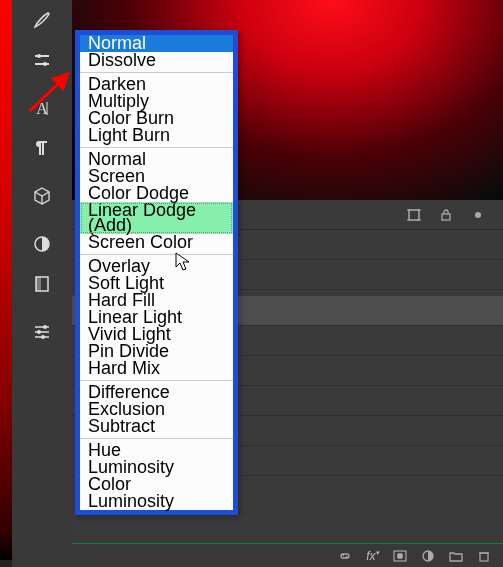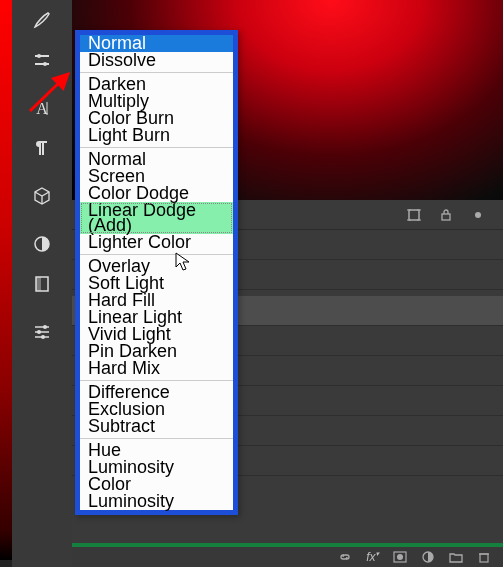--- a/index.html
+++ b/index.html
@@ -131,21 +131,21 @@
   }
   .dropdown hr {
     border: none;
     border-top: 1px solid #ccc;
     margin: 3px 0;
   }
   .bottom-bar {
     position: absolute;
     left: 72px; right: 0; bottom: 0;
     height: 24px;
-    border-top: 4px solid #15803d;
+    border-top: 1px solid #15803d;
     background: #383838;
     display: flex;
     justify-content: flex-end;
     align-items: center;
     gap: 14px;
     padding: 0 12px;
     color: #aaa;
   }
   .bottom-bar span { display: inline-flex; }
   .arrow {
@@ -326,28 +326,28 @@
     <hr>
     <div class="item">Darken</div>
     <div class="item">Multiply</div>
     <div class="item">Color Burn</div>
     <div class="item">Light Burn</div>
     <hr>
     <div class="item">Normal</div>
     <div class="item">Screen</div>
     <div class="item">Color Dodge</div>
     <div class="item hover">Linear Dodge (Add)</div>
-    <div class="item">Lighter Color</div>
+    <div class="item">Screen Color</div>
     <hr>
     <div class="item">Overlay</div>
     <div class="item">Soft Light</div>
     <div class="item">Hard Fill</div>
     <div class="item">Linear Light</div>
     <div class="item">Vivid Light</div>
-    <div class="item">Pin Darken</div>
+    <div class="item">Pin Divide</div>
     <div class="item">Hard Mix</div>
     <hr>
     <div class="item">Difference</div>
     <div class="item">Exclusion</div>
     <div class="item">Subtract</div>
     <hr>
     <div class="item">Hue</div>
     <div class="item">Luminosity</div>
     <div class="item">Color</div>
     <div class="item">Luminosity</div>

